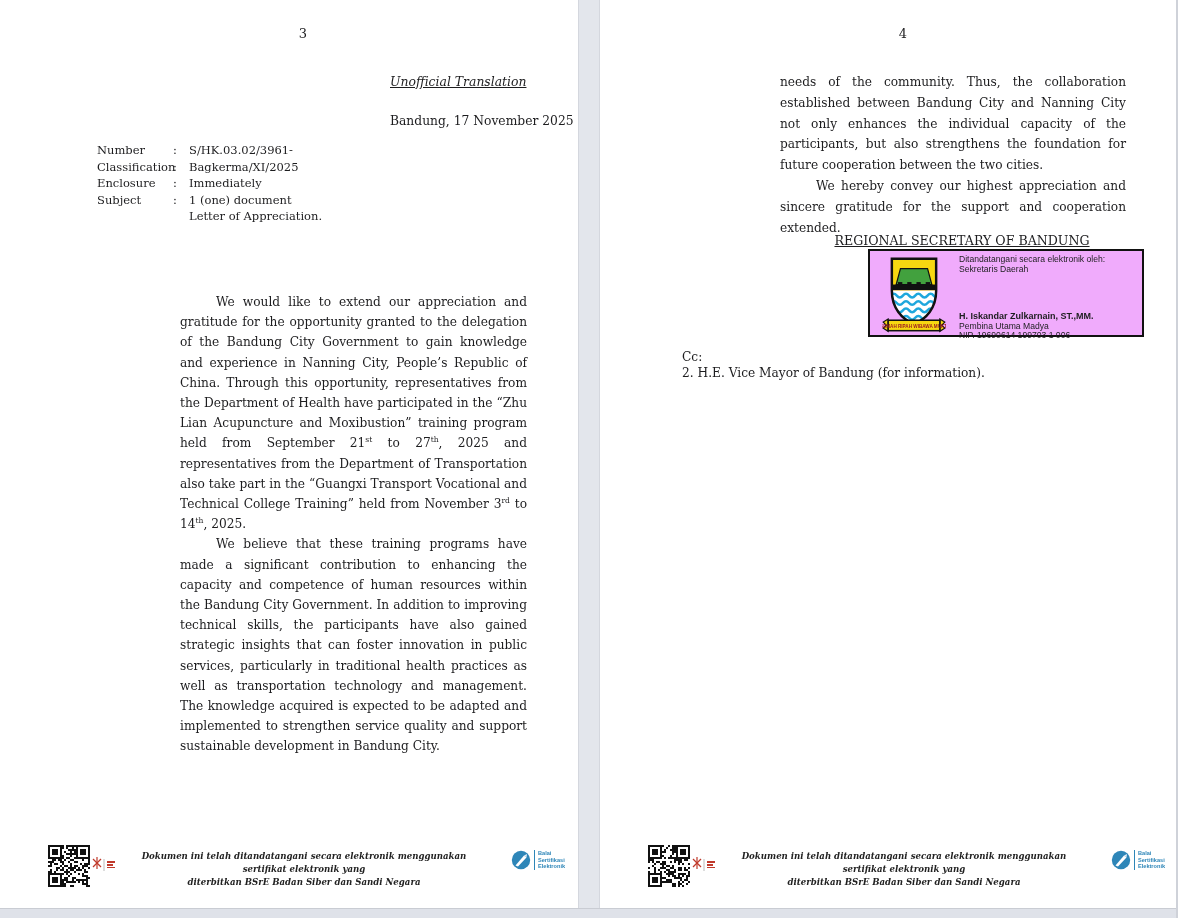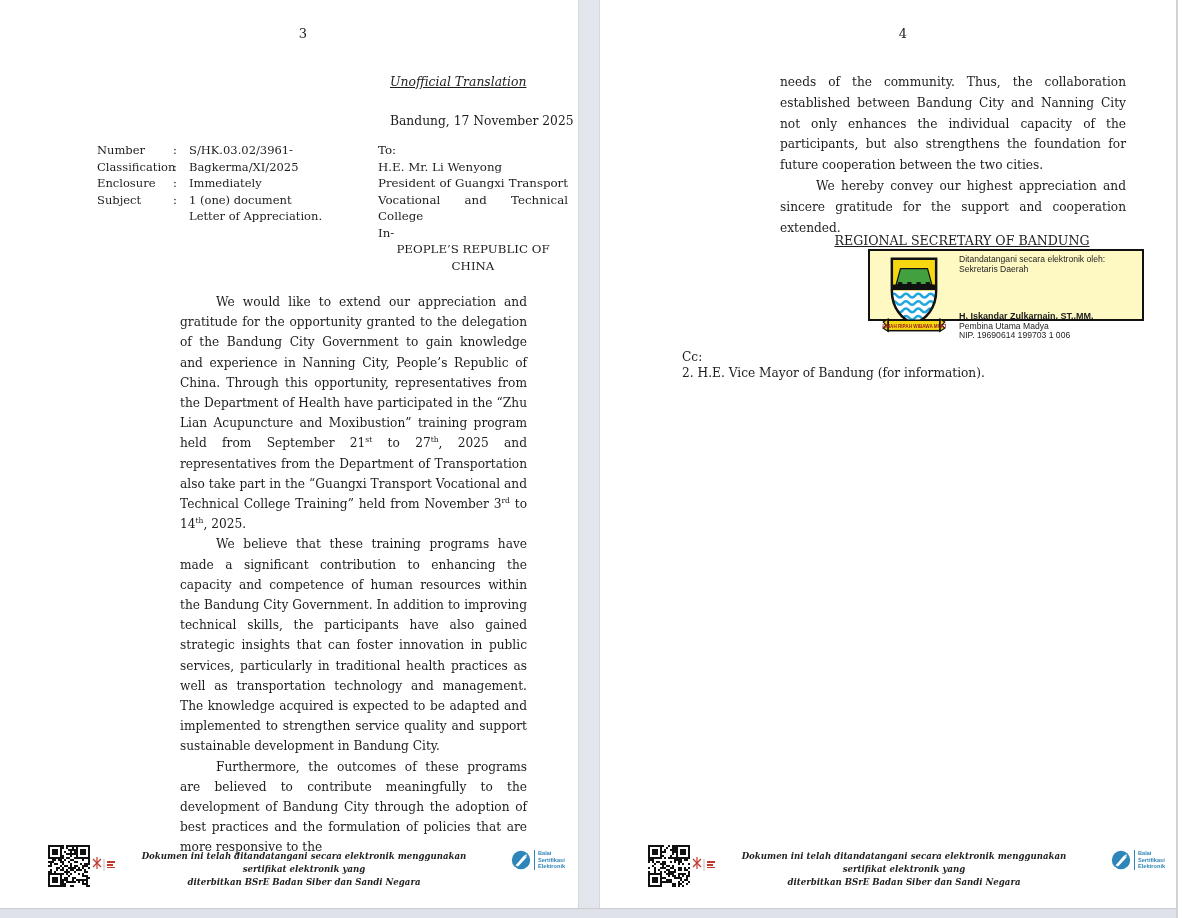--- a/index.html
+++ b/index.html
@@ -34,22 +34,22 @@
 
   .body-text { position:absolute; text-align:justify; font-size:12.2px; }
   .body-text p { margin:0; text-indent:36px; }
   .bt3 { left:180px; top:292px; width:347px; line-height:20.2px; }
   .bt4 { left:780px; top:72px;  width:346px; line-height:20.8px; }
   .body-text p.noindent { text-indent:0; }
   sup { font-size:0.62em; line-height:0;margin-top:13px; }
 
   .sig-heading { position:absolute; left:824px; top:233px; width:276px; text-align:center;
                  font-size:12.6px; text-decoration:underline; white-space:nowrap; }
-  .sig-box { position:absolute; left:868px; top:249px; width:276px; height:72px;
-             border:2px solid #111; box-sizing:border-box; background:#fef9c3; }
+  .sig-box { position:absolute; left:868px; top:249px; width:276px; height:88px;
+             border:2px solid #111; box-sizing:border-box; background:#f0abfc; }
   .sig-name { font-weight:bold; font-size:9px; }
   .sig-line1 { position:absolute; left:89px; top:4px;  width:182px; font-family:"Liberation Sans", sans-serif; font-size:8.6px; line-height:9.5px; }
   .sig-line2 { position:absolute; left:89px; top:61px; width:182px; font-family:"Liberation Sans", sans-serif; font-size:8.6px; line-height:9.5px; }
   .emblem { position:absolute; left:12px; top:4px; }
 
   .cc { position:absolute; left:682px; top:349px; font-size:12.2px; line-height:16px; }
 
   .footer-text { position:absolute; top:850px; width:352px; text-align:center;
                  font-size:8.6px; line-height:13px; font-weight:bold; font-style:italic; color:#222; }
   .ft-left  { left:128px; }
@@ -95,35 +95,24 @@
           <span class="mcolon">:</span>
           <span class="mvalue">1 (one) document</span>
         </div>
         <div class="mrow">
           <span class="mlabel"></span>
           <span class="mcolon"></span>
           <span class="mvalue">Letter of Appreciation.</span>
         </div>
       </div>
 
-    <div class="recipient">
-        <div class="line">To:</div>
-        <div class="line">H.E. Mr. Li Wenyong</div>
-        <div class="line justify">President of Guangxi Transport</div>
-        <div class="line justify">Vocational and Technical</div>
-        <div class="line">College</div>
-        <div class="line">In-</div>
-        <div class="line center">PEOPLE’S REPUBLIC OF</div>
-        <div class="line center">CHINA</div>
-      </div>
 
     <div class="body-text bt3">
         <p><span>We would like to extend our appreciation and gratitude for the opportunity granted to the delegation of the Bandung City Government to gain knowledge and experience in Nanning City, People’s Republic of China. Through this opportunity, representatives from the Department of Health have participated in the “Zhu Lian Acupuncture and Moxibustion” training program held from September 21</span><sup>st</sup><span> to 27</span><sup>th</sup><span>, 2025 and representatives from the Department of Transportation also take part in the “Guangxi Transport Vocational and Technical College Training” held from November 3</span><sup>rd</sup><span> to 14</span><sup>th</sup><span>, 2025.</span></p>
         <p><span>We believe that these training programs have made a significant contribution to enhancing the capacity and competence of human resources within the Bandung City Government. In addition to improving technical skills, the participants have also gained strategic insights that can foster innovation in public services, particularly in traditional health practices as well as transportation technology and management. The knowledge acquired is expected to be adapted and implemented to strengthen service quality and support sustainable development in Bandung City.</span></p>
-        <p><span>Furthermore, the outcomes of these programs are believed to contribute meaningfully to the development of Bandung City through the adoption of best practices and the formulation of policies that are more responsive to the</span></p>
       </div>
 
     <div class="qr qr-left"><svg width="43" height="43" style="width: 100%; height: 100%;">
           <rect x="0" y="0" width="43" height="43" fill="#fff"></rect>
           <rect x="14" y="0" width="2" height="2" fill="#111"></rect>
           <rect x="18" y="0" width="2" height="2" fill="#111"></rect>
           <rect x="20" y="0" width="2" height="2" fill="#111"></rect>
           <rect x="22" y="0" width="2" height="2" fill="#111"></rect>
           <rect x="24" y="0" width="2" height="2" fill="#111"></rect>
           <rect x="26" y="0" width="2" height="2" fill="#111"></rect>

